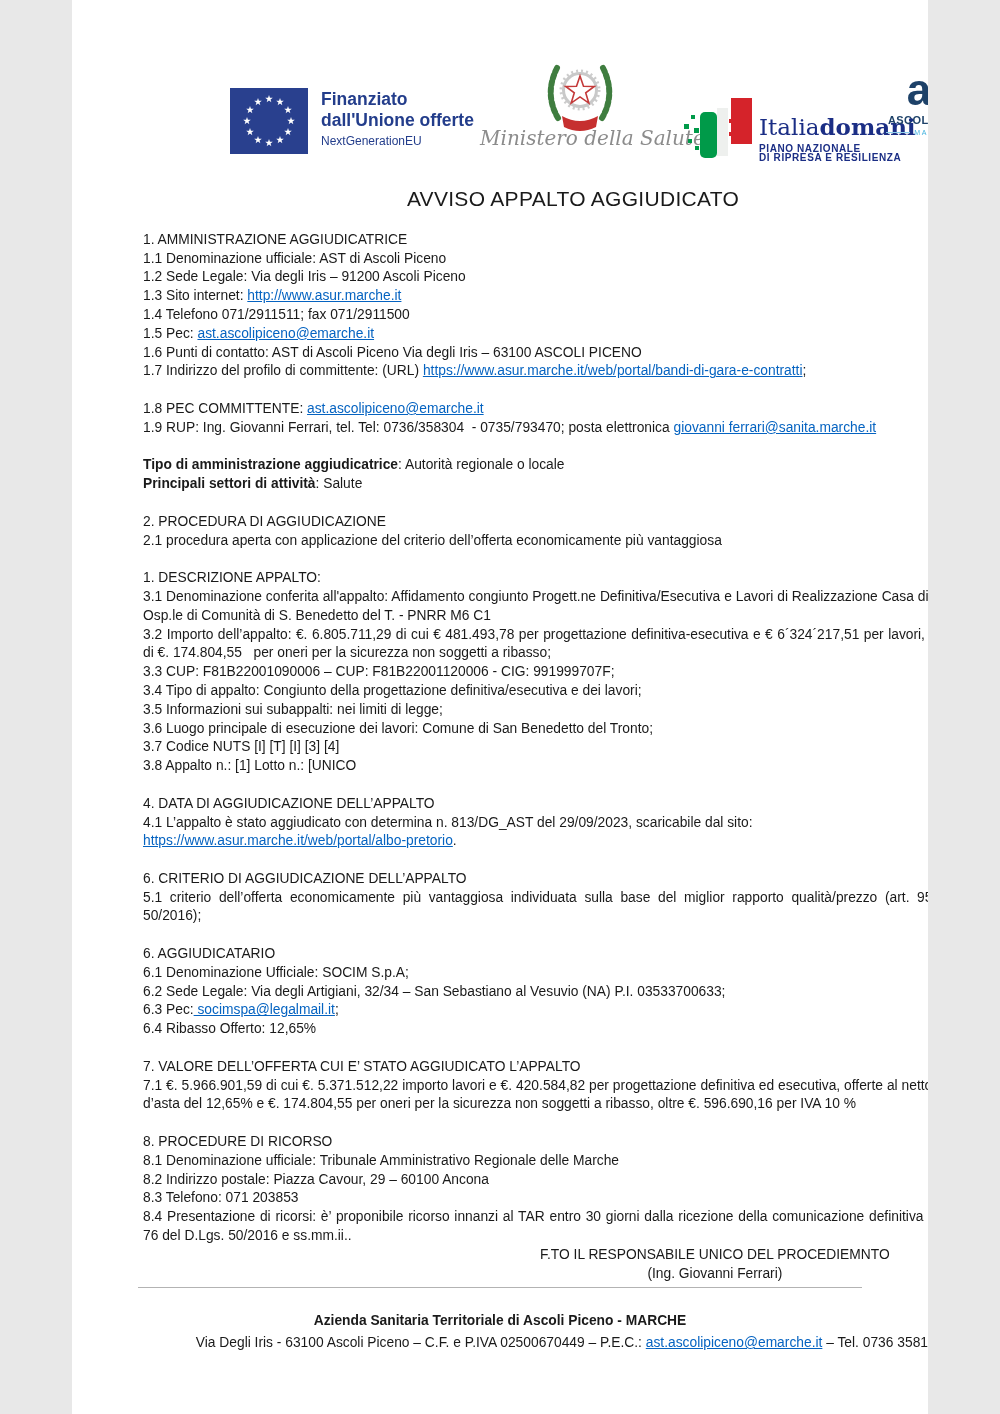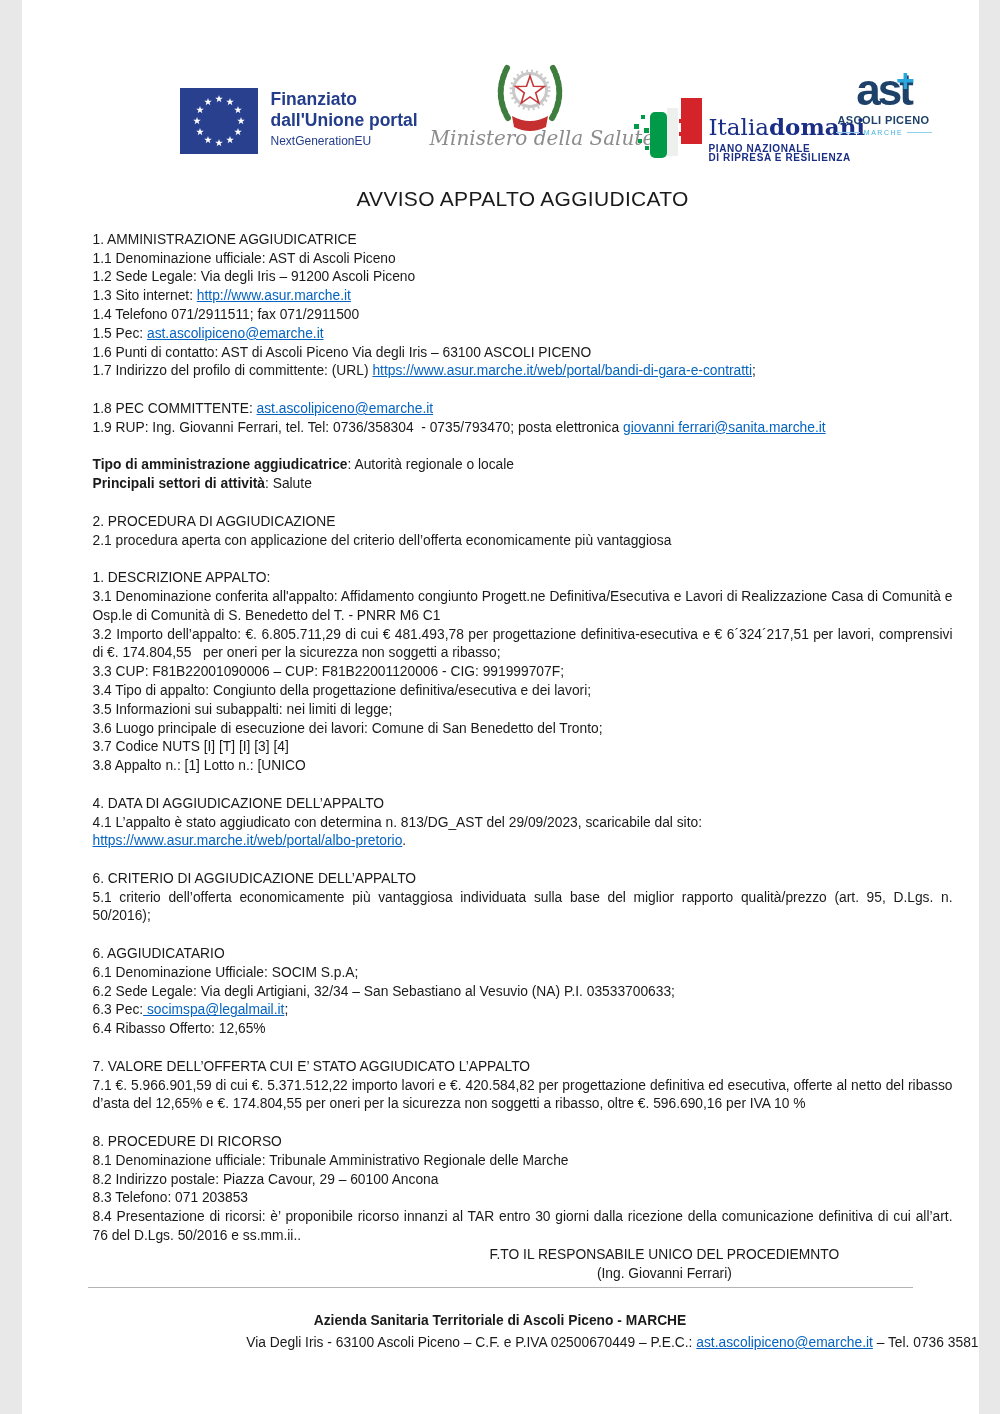--- a/index.html
+++ b/index.html
@@ -1,17 +1,17 @@
 <!DOCTYPE html>
 <html><head>
 <meta charset="utf-8">
 <style>
   html,body { margin:0; padding:0; background:#e8e8e8; }
   .page {
-    position:relative; width:957px; height:1414px; margin:0 auto;
+    position:relative; width:856px; height:1414px; margin:0 auto;
     background:#ffffff; overflow:hidden;
     font-family:"Liberation Sans", sans-serif; color:#1a1a1a;
   }
 
   
   .logo { position:absolute; }
   .eu-logo { left:158px; top:88px; display:flex; }
   .eu-text { margin-left:13px; padding-top:1px; color:#233d8b; }
   .eu-text .b { font-weight:bold; font-size:17.5px; line-height:21px; }
   .eu-text .r { font-size:12px; line-height:21px; }
@@ -76,21 +76,21 @@
         <use href="#st" transform="translate(39,55)"></use>
           <use href="#st" transform="translate(28,52)"></use>
         <use href="#st" transform="translate(20,44)"></use>
           <use href="#st" transform="translate(17,33)"></use>
         <use href="#st" transform="translate(20,22)"></use>
           <use href="#st" transform="translate(28,14)"></use>
       </svg>
     </span>
     <span class="eu-text">
       <div class="b">Finanziato</div>
-      <div class="b">dall'Unione portal</div>
+      <div class="b">dall'Unione offerte</div>
       <div class="r">NextGenerationEU</div>
     </span>
   </div>
 
   <div class="logo min-logo">
     <span>
       <svg width="76" height="80" viewBox="0 0 76 80">
         <path d="M15,10 Q2,36 16,60" stroke="#3f7d3f" stroke-width="6" fill="none" stroke-linecap="round" stroke-dasharray="4,3"></path>
         <path d="M61,10 Q74,36 60,60" stroke="#3f7d3f" stroke-width="6" fill="none" stroke-linecap="round" stroke-dasharray="4,3"></path>
         <circle cx="38" cy="32" r="19" fill="none" stroke="#cccccc" stroke-width="3" stroke-dasharray="2,3"></circle>

